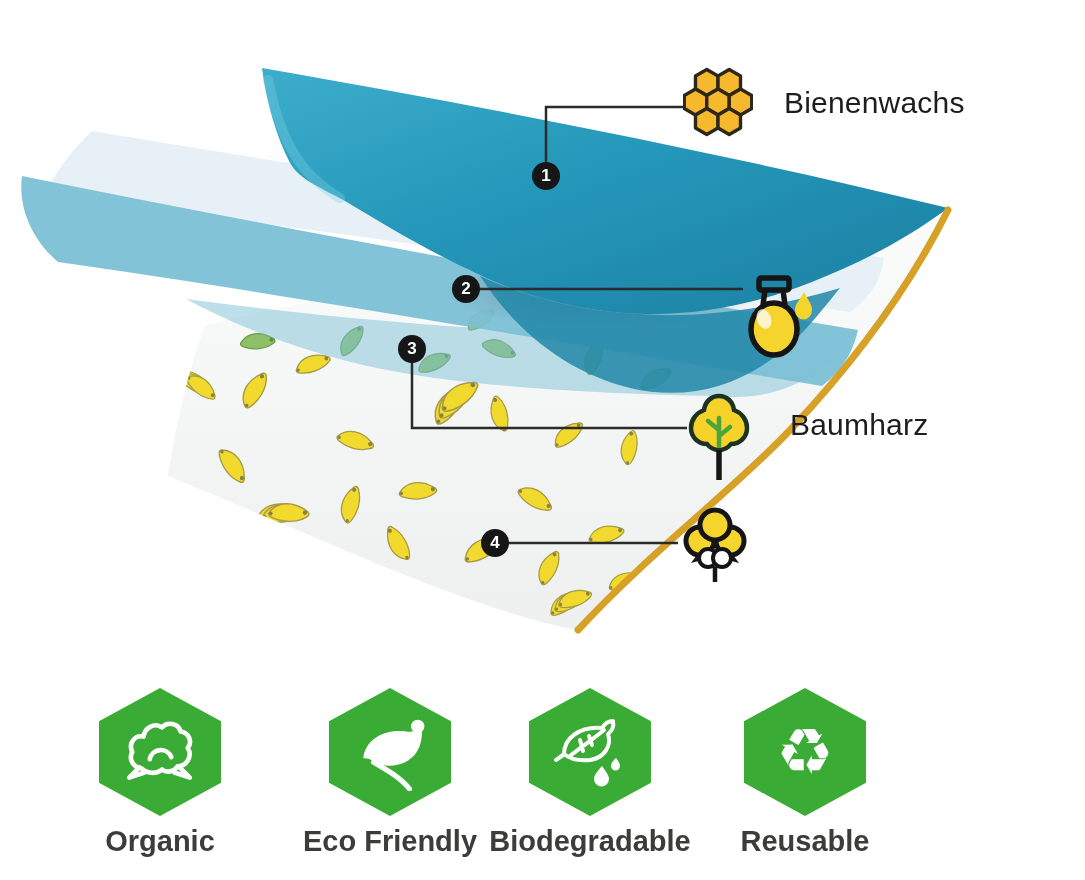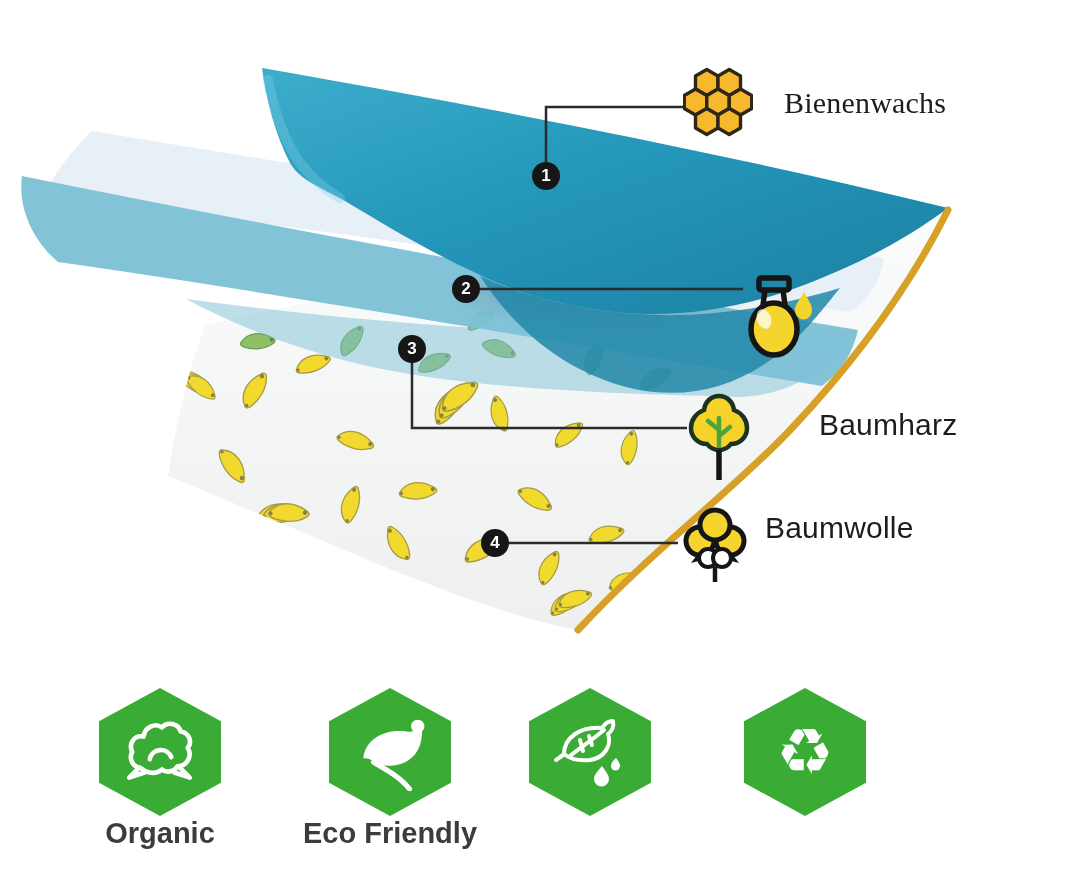--- a/index.html
+++ b/index.html
@@ -1,36 +1,36 @@
 <!DOCTYPE html>
 <html><head>
 <meta charset="utf-8">
 <style>
   html,body{margin:0;padding:0;background:#ffffff;}
   #stage{position:relative;width:1085px;height:880px;background:#ffffff;overflow:hidden;
          font-family:"Liberation Sans",sans-serif;}
   #art{position:absolute;left:0;top:0;}
   .llabel{position:absolute;font-size:30px;color:#1d1d1d;white-space:nowrap;letter-spacing:.2px;}
-  .lb-1{left:784px;top:86px;font-family:Liberation Serif, serif;}
+  .lb-1{left:784px;top:86px;}
   .lb-2{left:841px;top:288px;}
-  .lb-3{left:819px;top:408px;}
+  .lb-3{left:790px;top:408px;}
   .lb-4{left:765px;top:511px;}
   .marker{position:absolute;width:28px;height:28px;border-radius:50%;background:#161616;color:#ffffff;
           display:flex;align-items:center;justify-content:center;font-size:17px;font-weight:bold;}
   .m1{left:532px;top:162px;} .m2{left:452px;top:275px;}
   .m3{left:398px;top:335px;} .m4{left:481px;top:529px;}
   .licon{position:absolute;}
   .ic-1{left:683px;top:64px;} .ic-2{left:744px;top:274px;}
   .ic-3{left:684px;top:390px;} .ic-4{left:681px;top:505px;}
   .badge{position:absolute;top:688px;width:220px;display:flex;flex-direction:column;align-items:center;}
   .b1{left:50px;} .b2{left:280px;} .b3{left:480px;} .b4{left:695px;}
   .hex{width:122px;height:128px;background:#3aab35;
        clip-path:polygon(50% 0,100% 26%,100% 74%,50% 100%,0 74%,0 26%);
        display:flex;align-items:center;justify-content:center;}
-  .badge-label{margin-top:1px;font-size:29px;font-weight:700;color:#3c3c3b;white-space:nowrap;}
+  .badge-label{margin-top:9px;font-size:29px;font-weight:700;color:#3c3c3b;white-space:nowrap;}
   .recycle-glyph{font-size:64px;line-height:64px;color:#ffffff;font-family:"DejaVu Sans",sans-serif;}
 </style>
 </head>
 <body>
 
 <div id="stage">
 
   <svg id="art" width="1085" height="880" viewBox="0 0 1085 880">
     <defs>
       <linearGradient id="tealGrad" x1="0" y1="0" x2="1" y2="1">
@@ -175,21 +175,20 @@
       <circle cx="34" cy="20" r="15" fill="#f6d42e" stroke="#151515" stroke-width="5"></circle>
       <path d="M16,50 L10,58 L21,55 Z M52,50 L58,58 L47,55 Z" fill="#151515"></path>
       <circle cx="27" cy="53" r="9" fill="#ffffff" stroke="#151515" stroke-width="4"></circle>
       <circle cx="41" cy="53" r="9" fill="#ffffff" stroke="#151515" stroke-width="4"></circle>
       <path d="M34,62 L34,77" stroke="#151515" stroke-width="4.5"></path>
     </svg>
   </div>
 
   <div class="llabel lb-1">Bienenwachs</div>
   <div class="llabel lb-3">Baumharz</div>
-  <div class="llabel lb-4">Baumwolle</div>
 
   <div class="badge b1">
     <div class="hex">
       <svg width="78" height="78" viewBox="0 0 76 76">
         <g fill="none" stroke="#ffffff" stroke-width="4.5" stroke-linecap="round" stroke-linejoin="round">
           <path d="M20,54 C12,53 7,45 11,38 C7,30 13,21 22,23 C23,14 33,9 40,14
                    C45,8 56,10 58,18 C66,19 70,28 65,34 C70,42 64,52 55,52
                    C52,57 44,59 40,55 C34,60 25,59 20,54 Z"></path>
           <path d="M28,45 A11,11 0 0,1 49,43"></path>
           <path d="M18,53 L8,63 L23,58"></path>
@@ -219,21 +218,23 @@
           <path d="M14,40 C14,24 30,12 52,14 C55,9 59,7 63,7 C64,12 62,17 58,20
                    C62,32 54,44 40,46 C30,47 20,45 14,40 Z"></path>
           <path d="M20,42 C30,34 42,26 54,16"></path>
           <path d="M33,37 L30,26 M42,31 L39,22"></path>
           <path d="M6,46 C9,44 12,42 14,40"></path>
         </g>
         <path d="M52,52 C56,58 59,61 59,65 a7.5,7.5 0 1,1 -15,0 C44,61 47,58 52,52 Z" fill="#ffffff"></path>
         <path d="M66,44 C68,47 70,49 70,52 a4.5,4.5 0 1,1 -9,0 C61,49 63,47 66,44 Z" fill="#ffffff"></path>
       </svg>
     </div>
+    <div class="badge-label">Biodegradable</div>
   </div>
 
   <div class="badge b4">
     <div class="hex">
       <div class="recycle-glyph">♻</div>
     </div>
+    <div class="badge-label">Reusable</div>
   </div>
 
 </div>
 
 </body></html>

